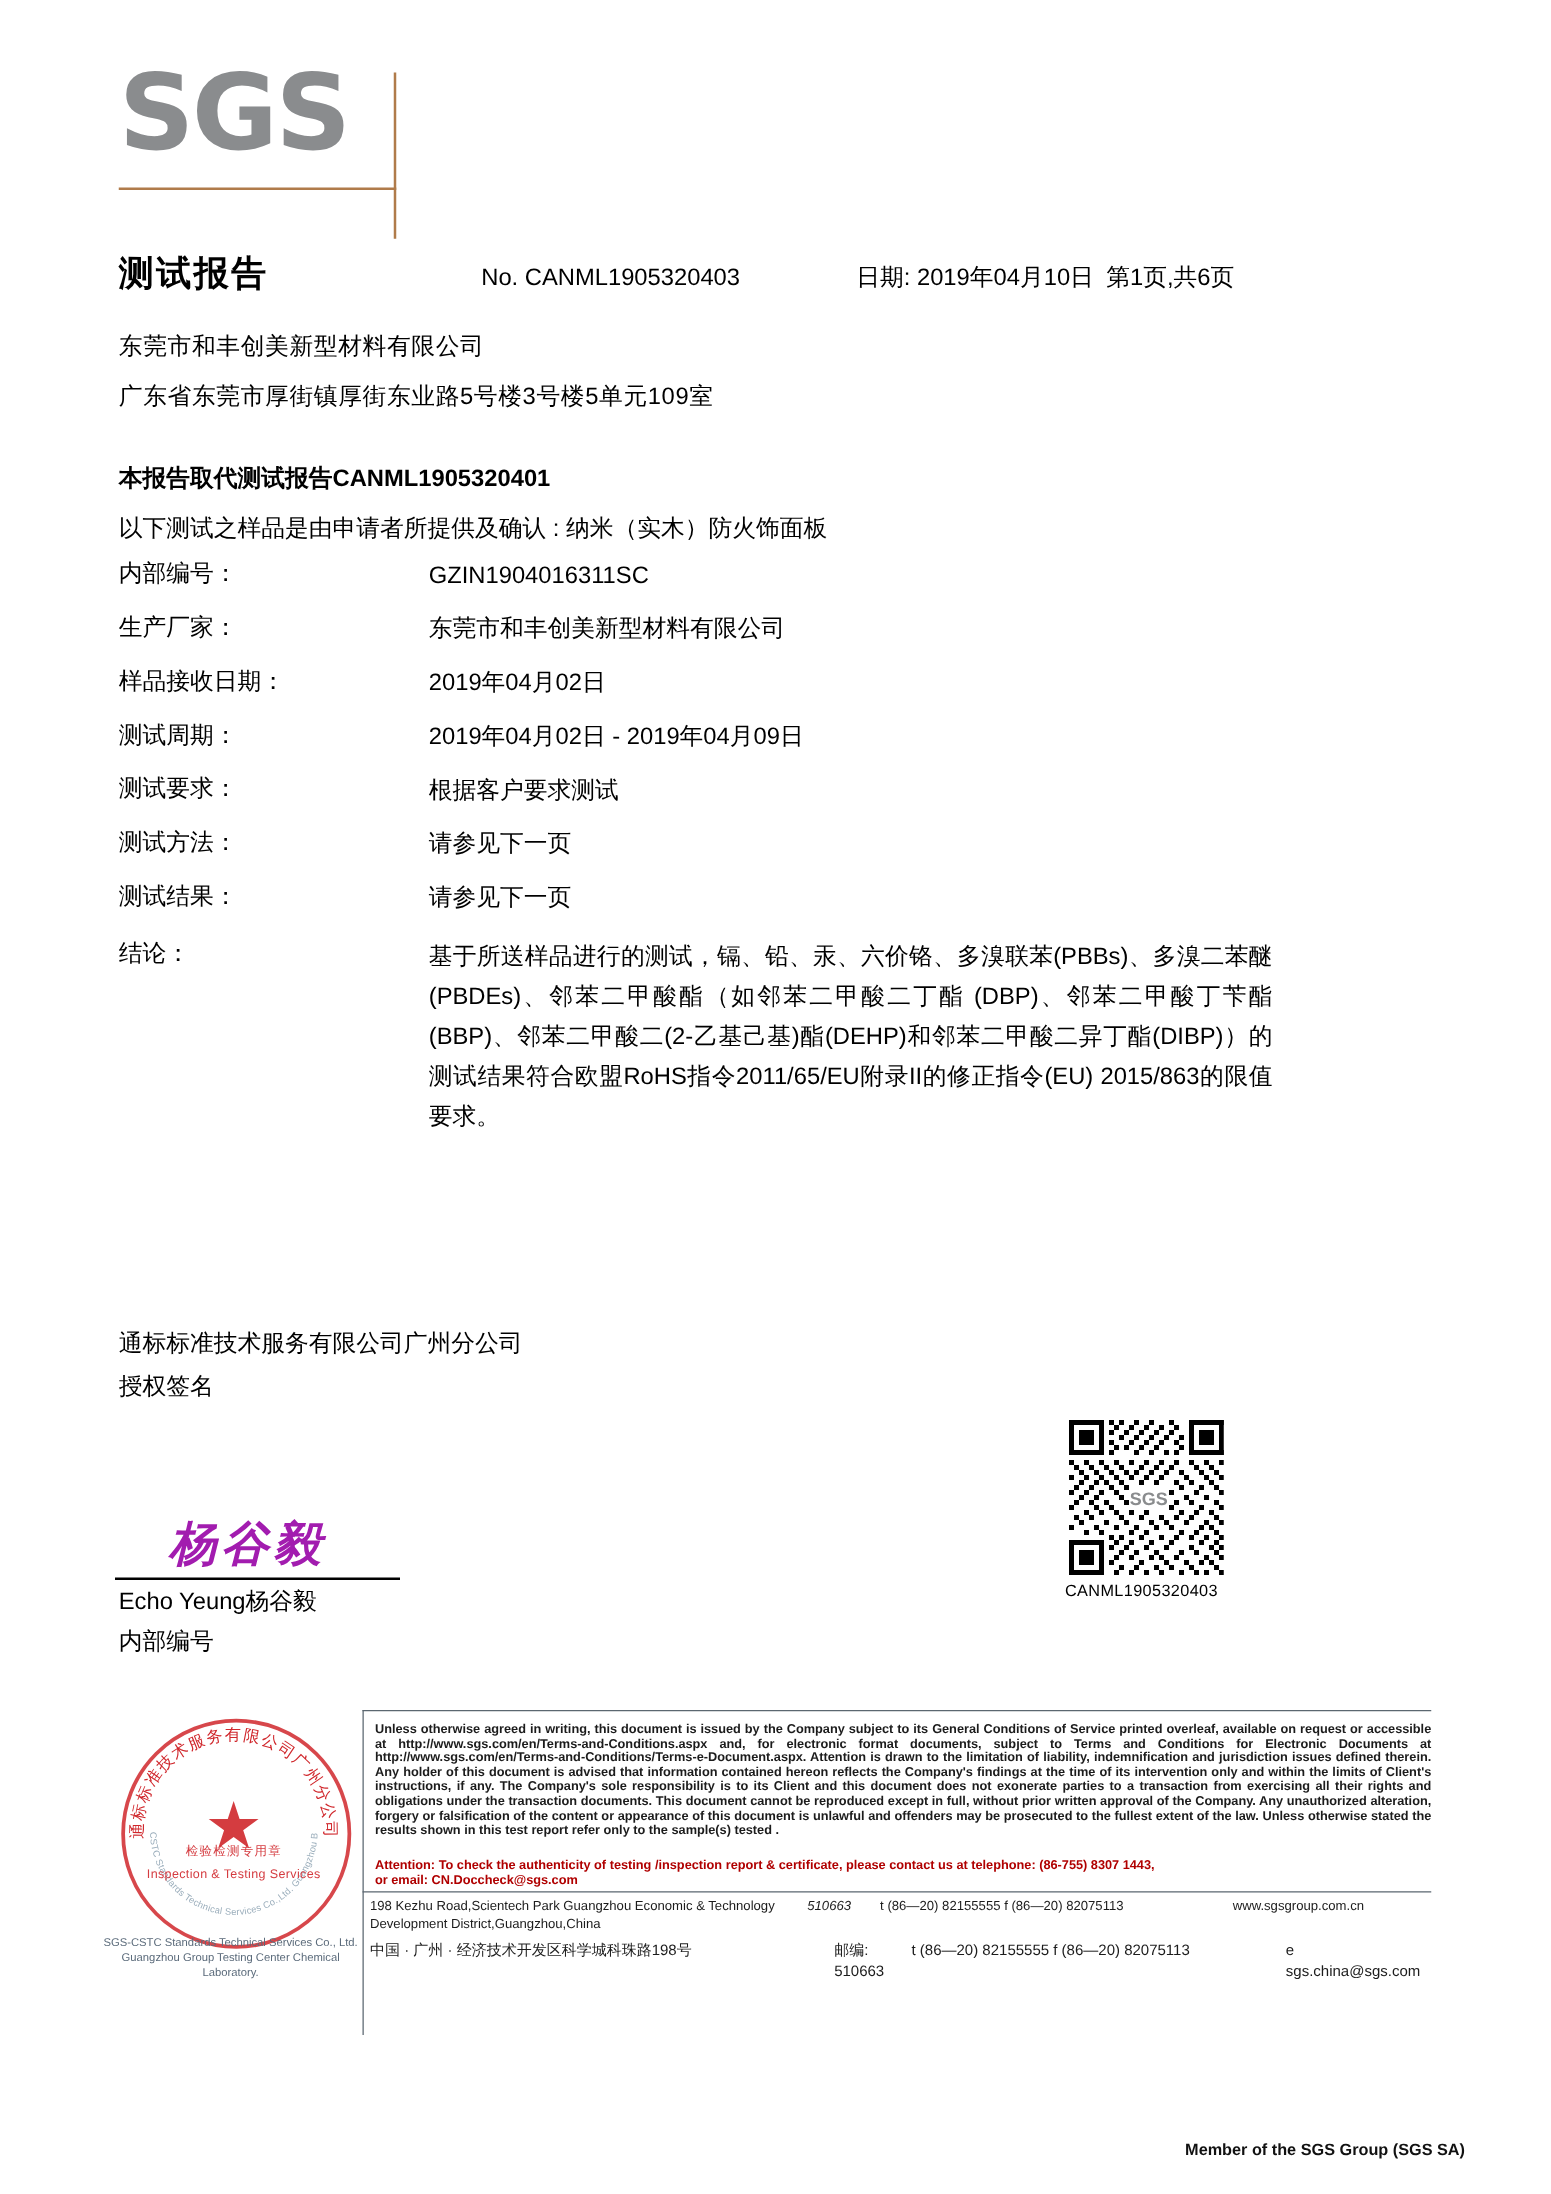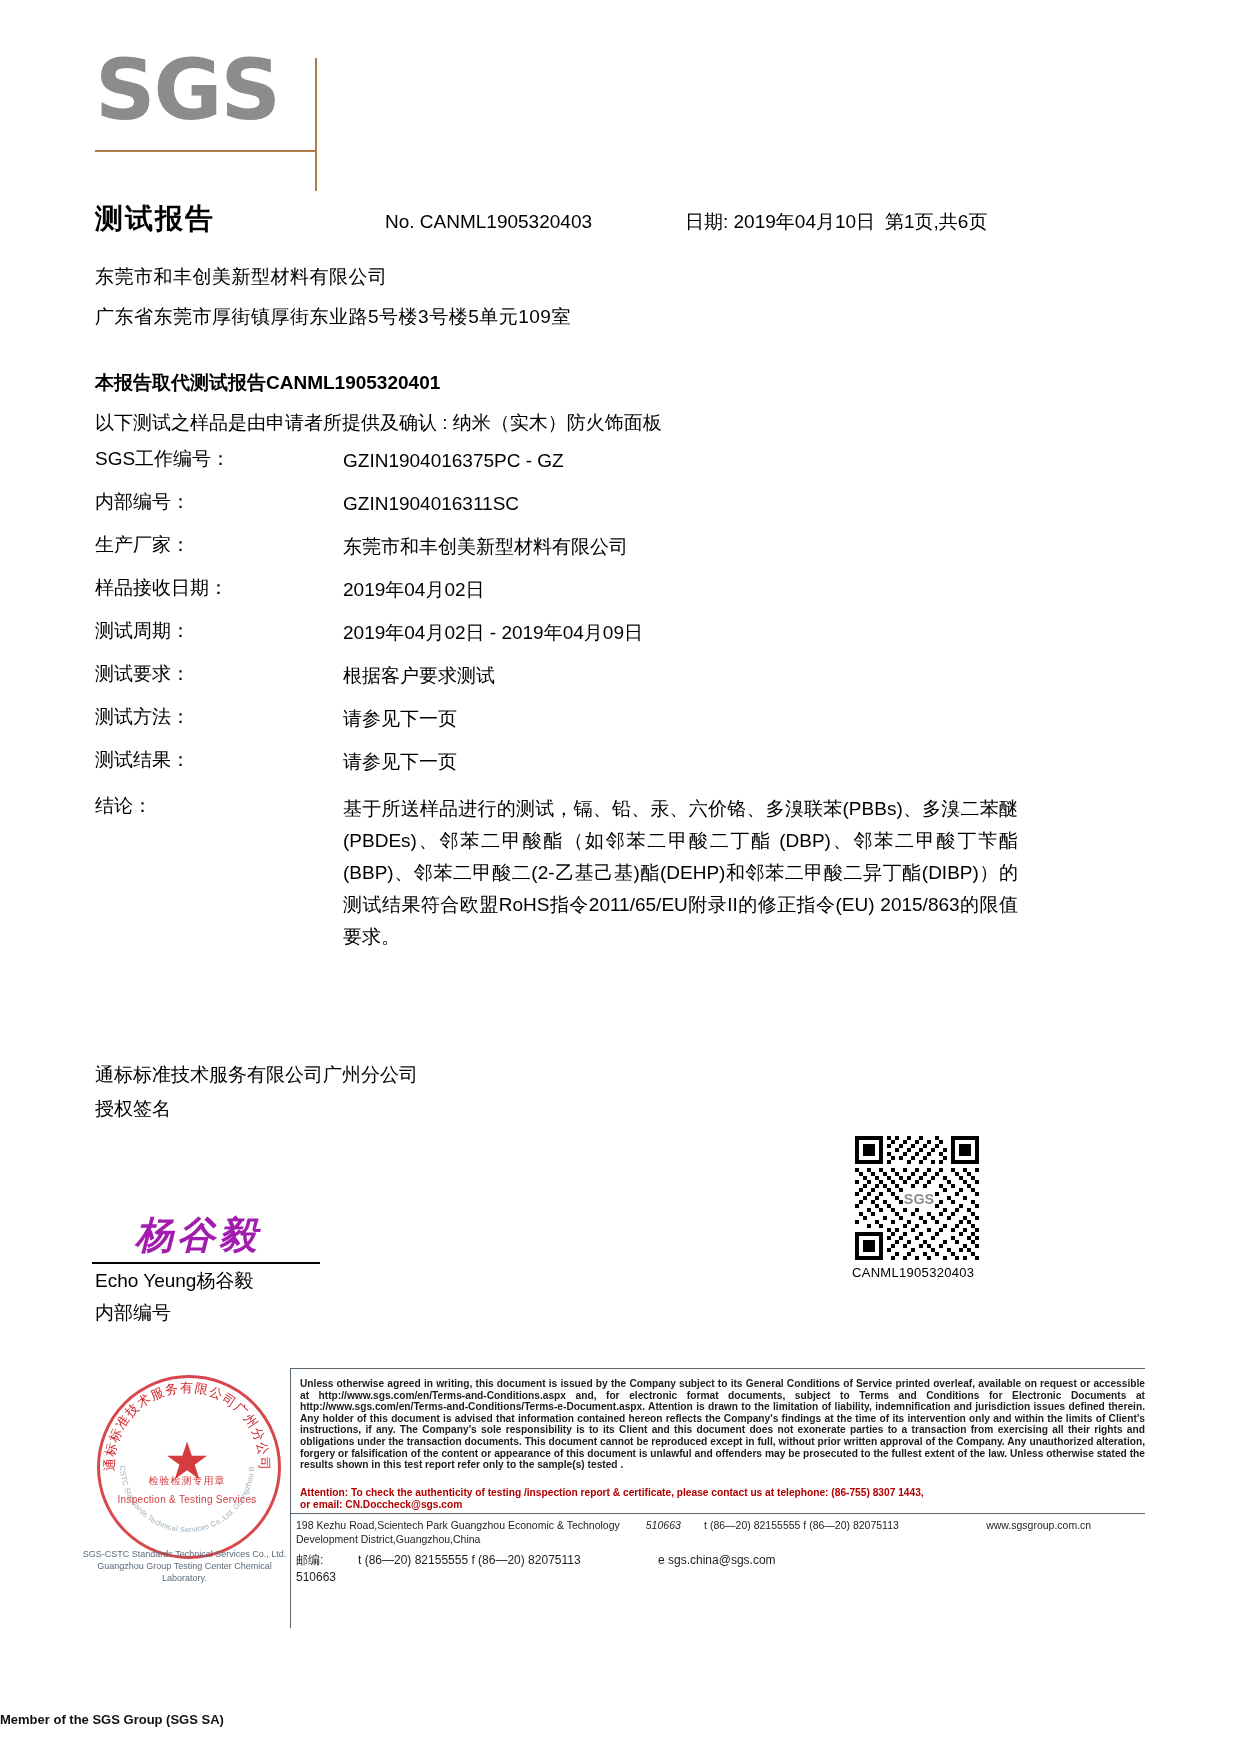--- a/index.html
+++ b/index.html
@@ -331,24 +331,25 @@
   .footer-addr-cn .row { display: flex; }
   .footer-addr-cn .seg-a { width: 372px; }
   .footer-addr-cn .seg-b { width: 62px; }
   .footer-addr-cn .seg-c { width: 300px; }
 
   .member {
     position: absolute;
     left: 0;
     top: 1712px;
     width: 1160px;
-    text-align: left;
+    text-align: right;
     font-size: 13px;
     font-weight: bold;
     color: #111;
+    padding-left: 12px;
   }
 </style>
 </head>
 <body>
 
 <div class="page">
 
   <div class="logo-wrap">
     <div class="logo-text">SGS</div>
     <div class="logo-rule-h"></div>
@@ -362,24 +363,20 @@
     <div class="doc-page">第1页,共6页</div>
   </div>
 
   <div class="addr addr-1">东莞市和丰创美新型材料有限公司</div>
   <div class="addr addr-2">广东省东莞市厚街镇厚街东业路5号楼3号楼5单元109室</div>
 
   <div class="replace-note">本报告取代测试报告CANML1905320401</div>
   <div class="sample-line">以下测试之样品是由申请者所提供及确认 : 纳米（实木）防火饰面板</div>
 
   <div class="fields">
-    <div class="field-row">
-      <div class="field-label">SGS工作编号：</div>
-      <div class="field-value">GZIN1904016375PC - GZ</div>
-    </div>
     <div class="field-row">
       <div class="field-label">内部编号：</div>
       <div class="field-value">GZIN1904016311SC</div>
     </div>
     <div class="field-row">
       <div class="field-label">生产厂家：</div>
       <div class="field-value">东莞市和丰创美新型材料有限公司</div>
     </div>
     <div class="field-row">
       <div class="field-label">样品接收日期：</div>
@@ -698,20 +695,21 @@
     <div class="row">
       <div class="seg-a">198 Kezhu Road,Scientech Park Guangzhou Economic &amp; Technology Development District,Guangzhou,China</div>
       <div class="seg-b">510663</div>
       <div class="seg-c">t  (86—20) 82155555   f  (86—20) 82075113</div>
       <div class="seg-d">www.sgsgroup.com.cn</div>
     </div>
   </div>
 
   <div class="footer-addr-cn">
     <div class="row">
+      <div class="seg-a">中国 · 广州 · 经济技术开发区科学城科珠路198号</div>
       <div class="seg-b">邮编: 510663</div>
       <div class="seg-c">t  (86—20) 82155555   f  (86—20) 82075113</div>
       <div class="seg-d">e  sgs.china@sgs.com</div>
     </div>
   </div>
 
   <div class="member">Member of the SGS Group (SGS SA)</div>
 
 </div>
 

